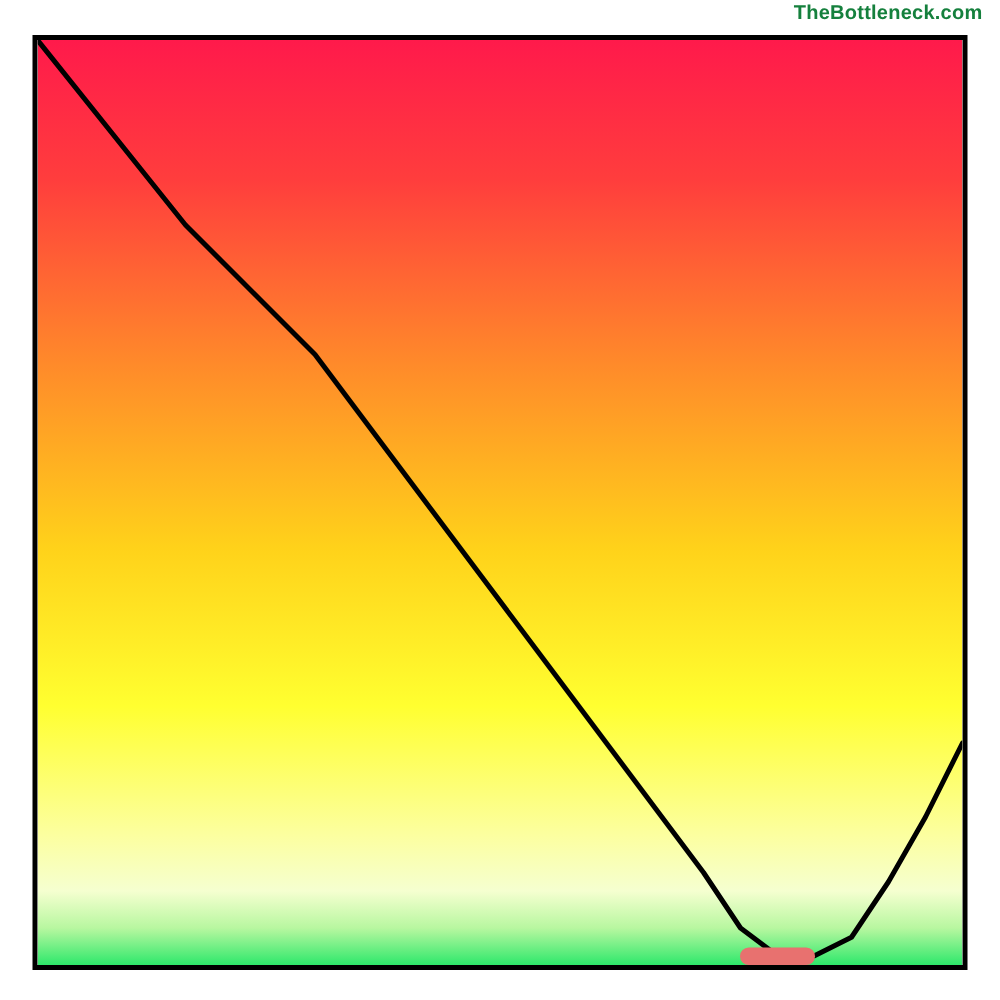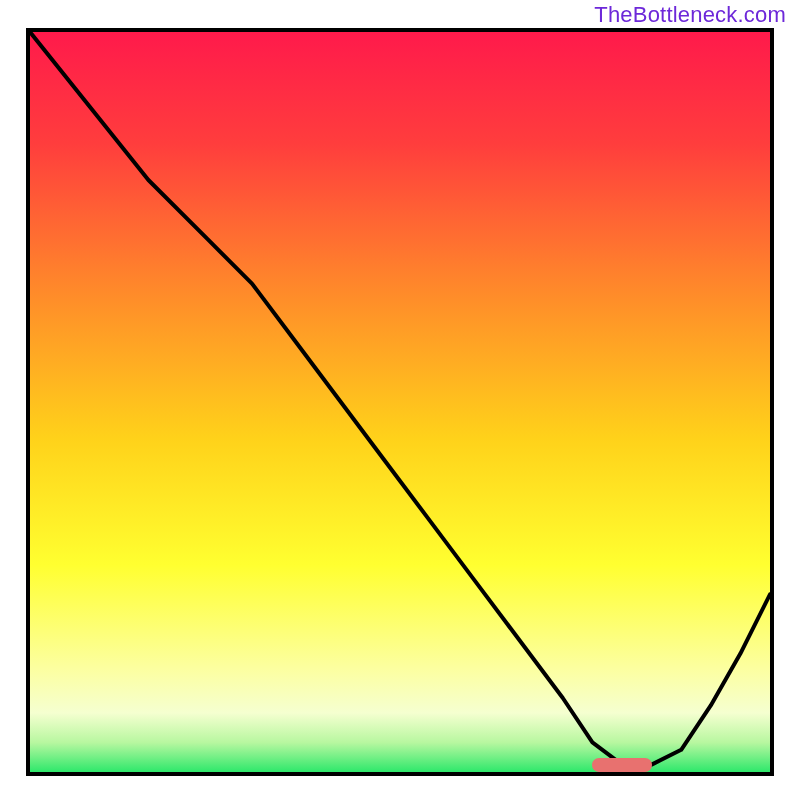--- a/index.html
+++ b/index.html
@@ -8,23 +8,23 @@
     width: 800px;
     height: 800px;
     background: #ffffff;
     font-family: Arial, Helvetica, sans-serif;
     position: relative;
   }
   .watermark {
     position: absolute;
     top: 2px;
     right: 14px;
-    font-size: 22px;
-    font-weight: 400;
-    color: #6d28d9;
+    font-size: 16px;
+    font-weight: 700;
+    color: #15803d;
     letter-spacing: 0.2px;
   }
   .plot-frame {
     position: absolute;
     left: 26px;
     top: 28px;
     width: 748px;
     height: 748px;
     border: 4px solid #000;
     box-sizing: border-box;

